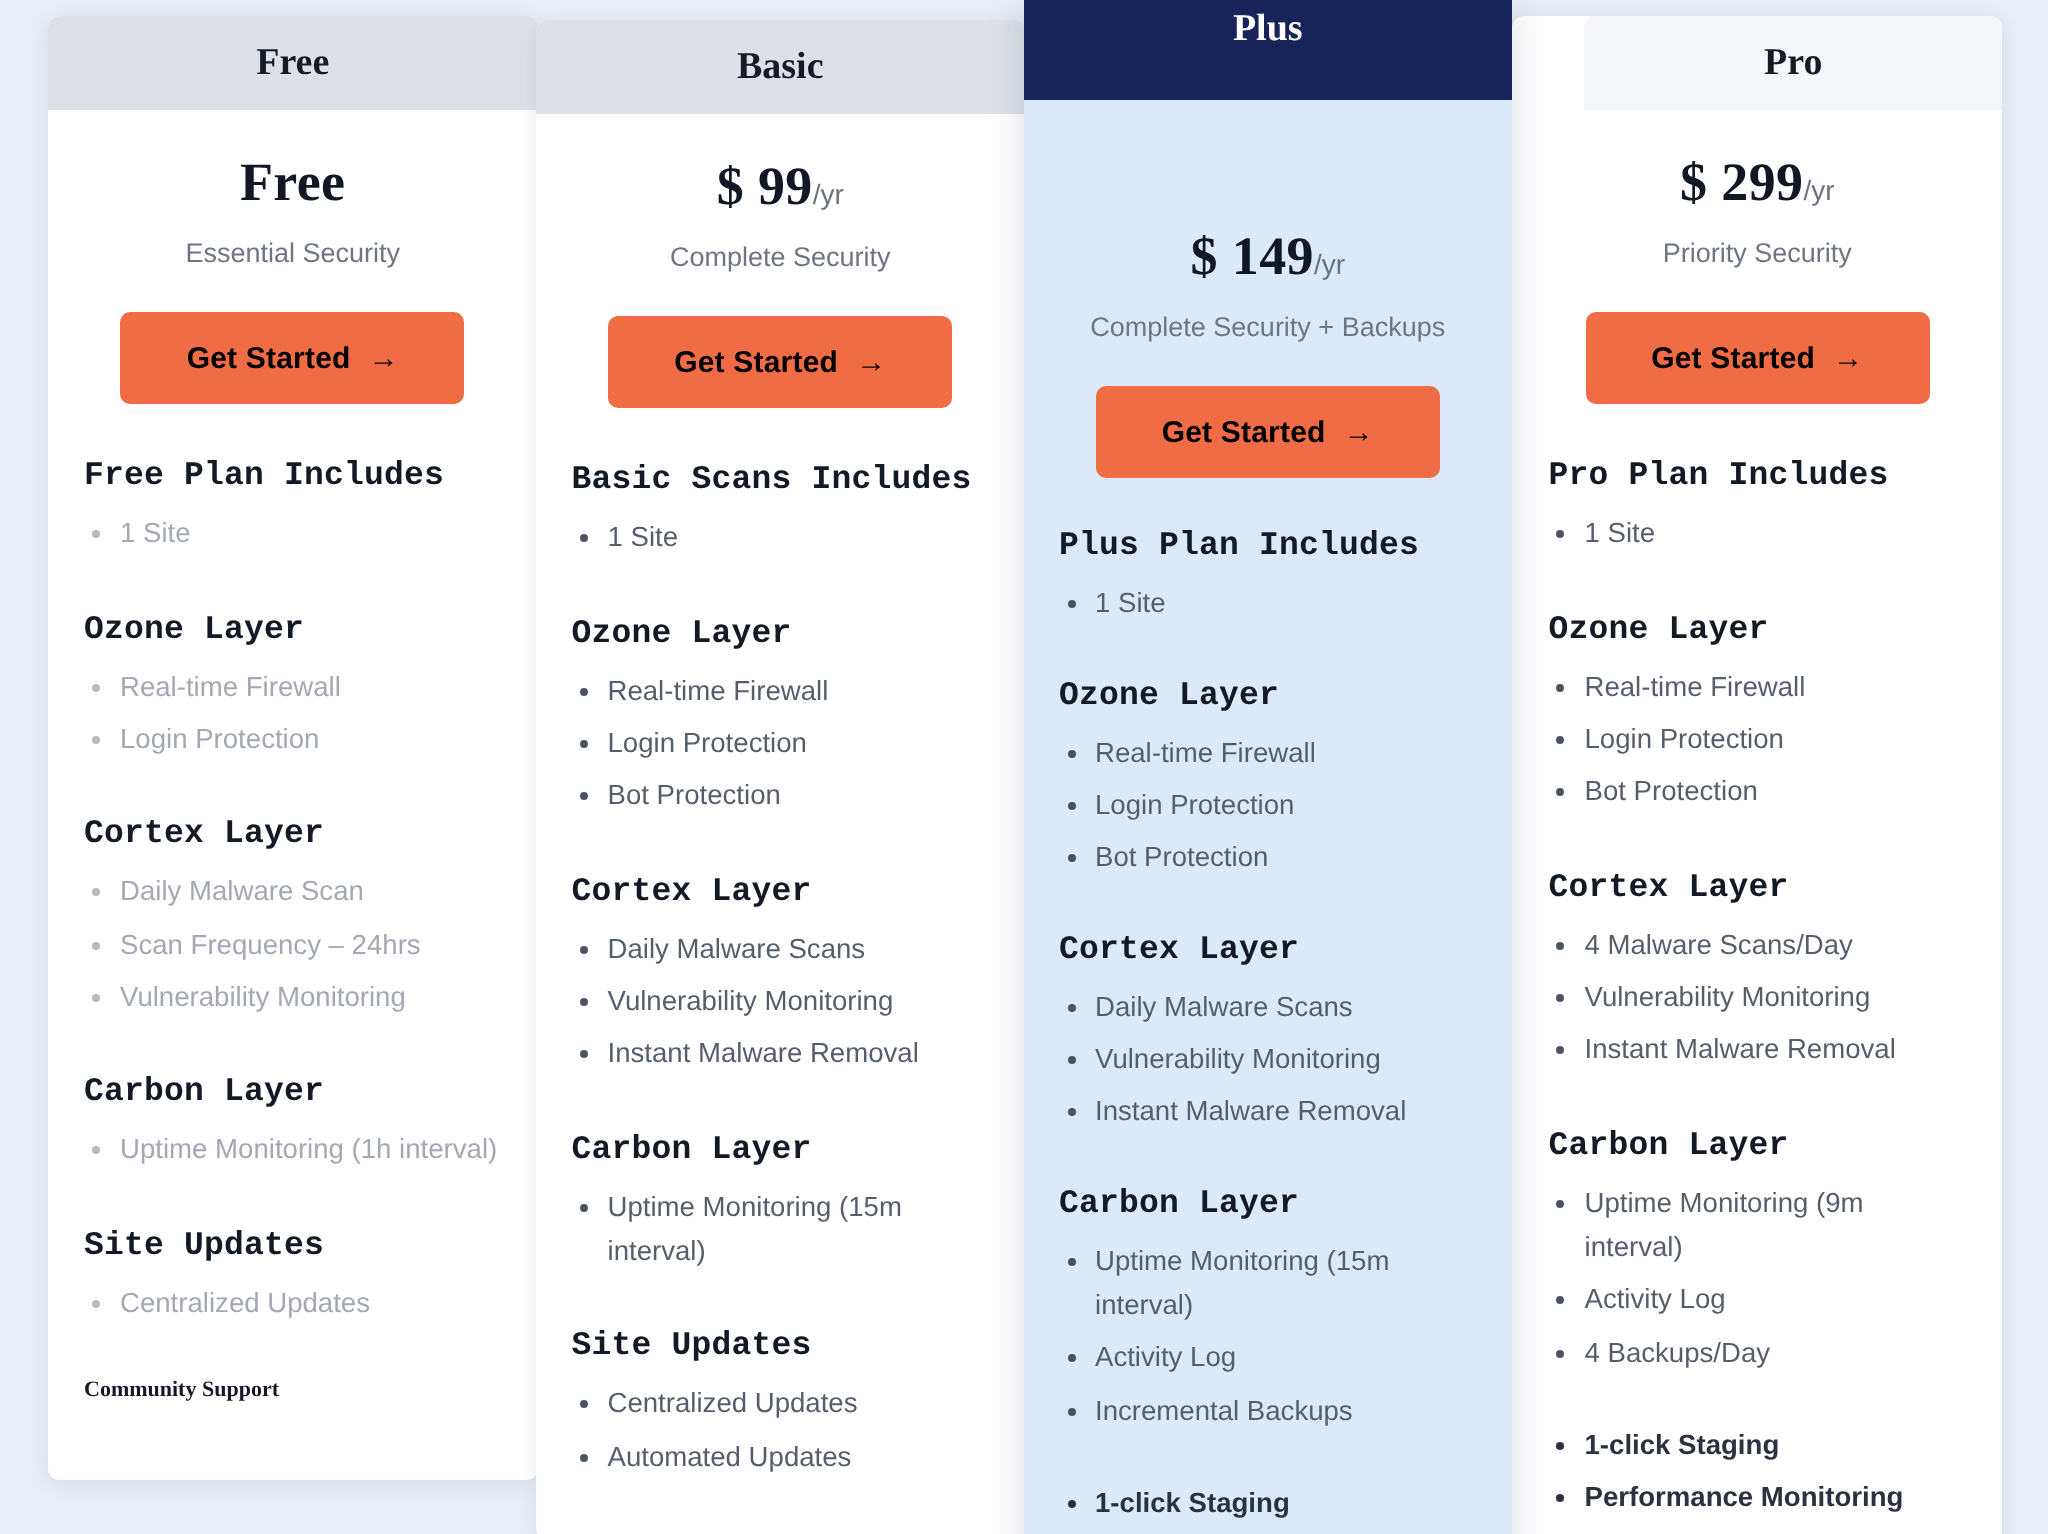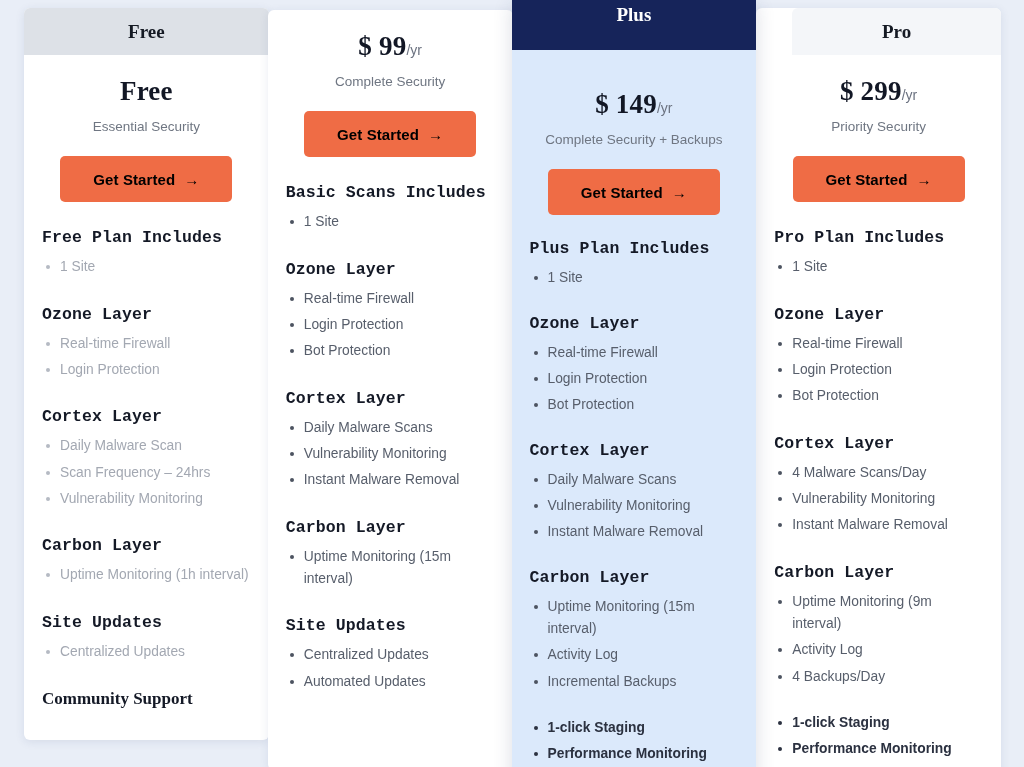--- a/index.html
+++ b/index.html
@@ -101,21 +101,21 @@
 
   .card-body {
     padding: 0 18px 22px 18px;
   }
   .plus .card-body { padding: 0 18px 14px 18px; }
 
   .price-block {
     text-align: center;
     padding-top: 22px;
   }
-  .plus .price-block { padding-top: 40px; }
+  .plus .price-block { padding-top: 64px; }
   .pro .price-block  { padding-top: 22px; }
 
   .price {
     font-family: "Liberation Serif", serif;
     font-weight: bold;
     font-size: 27px;
     color: #121725;
     line-height: 1.1;
     letter-spacing: 0.2px;
   }
@@ -196,21 +196,21 @@
   ul.feature-list.extras { margin-top: 24px; }
   ul.feature-list.extras li {
     font-weight: bold;
     color: #2b3140;
   }
   ul.feature-list.extras li::before { background: #2b3140; }
 
   .plain-title {
     font-family: "Liberation Serif", serif;
     font-weight: bold;
-    font-size: 17px;
+    font-size: 11px;
     color: #141926;
     margin: 26px 0 0 0;
   }
 </style>
 </head>
 <body>
 
 <div id="cards">
     <div class="card free">
       <div class="card-header">Free</div>
@@ -240,20 +240,21 @@
           <li>Uptime Monitoring (1h interval)</li>
         </ul>
         <div class="section-title">Site Updates</div>
         <ul class="feature-list">
           <li>Centralized Updates</li>
         </ul>
         <div class="plain-title">Community Support</div>
       </div>
     </div>
     <div class="card basic">
+      <div class="card-header">Basic</div>
       <div class="card-body">
         <div class="price-block">
           <div class="price"><span>$ 99</span><span class="per">/yr</span></div>
           <div class="tagline">Complete Security</div>
           <button class="cta"><span>Get Started</span><span class="arrow">→</span></button>
         </div>
         <div class="section-title">Basic Scans Includes</div>
         <ul class="feature-list">
           <li>1 Site</li>
         </ul>

